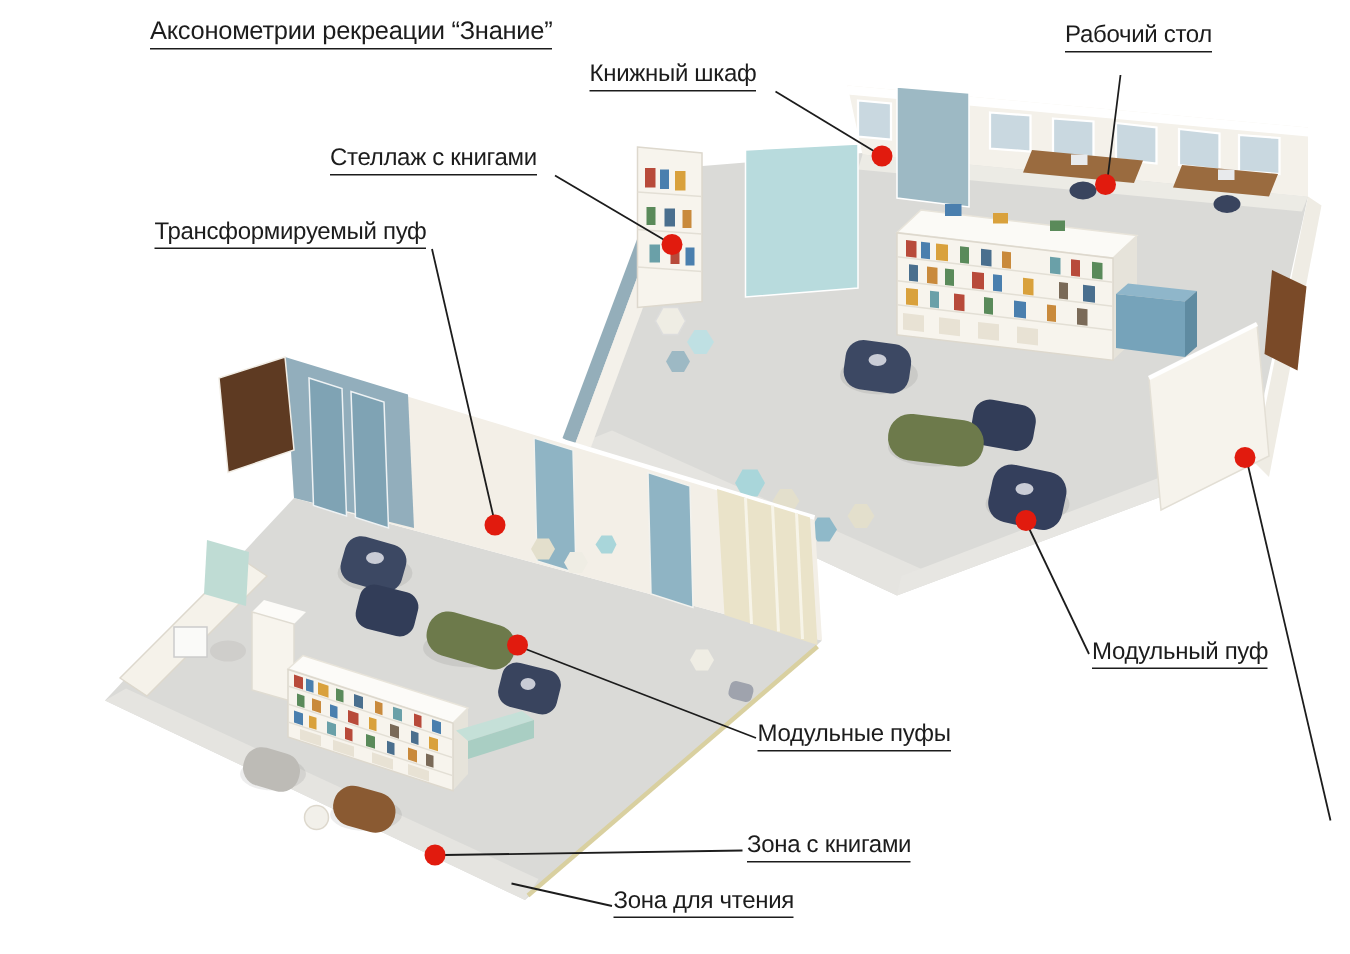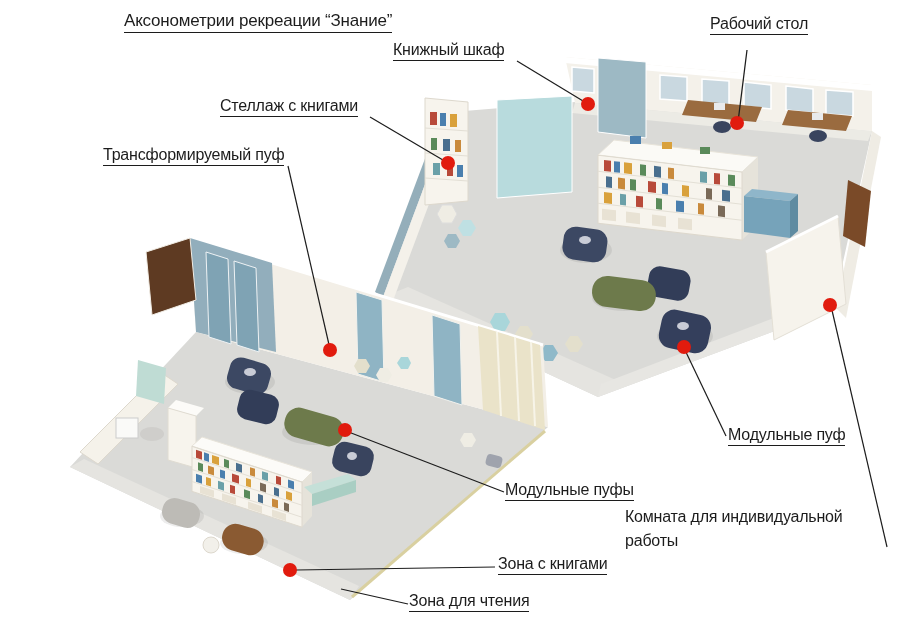--- a/index.html
+++ b/index.html
@@ -7,21 +7,21 @@
     position:relative;width:900px;height:636px;overflow:hidden;
     font-family:"Liberation Sans", sans-serif;background:#ffffff;
   }
   #scene{position:absolute;left:0;top:0;}
   .lbl{
     position:absolute;font-size:16px;color:#1c1c1c;letter-spacing:-0.2px;
     white-space:nowrap;line-height:1.5;
   }
   .lbl.wrap{white-space:normal;}
   .u{border-bottom:1.4px solid #1c1c1c;padding-bottom:2px;}
-  .title{font-size:17px;margin-left:24px;}
+  .title{font-size:17px;}
 </style>
 </head>
 <body>
 
 <div id="stage">
 
   <svg id="scene" width="900" height="636" viewBox="0 0 900 636">
 
     <g>
 
@@ -295,28 +295,25 @@
   <div class="lbl" style="left:710px;top:12px">
     <span class="u">Рабочий стол</span>
   </div>
   <div class="lbl" style="left:220px;top:94px">
     <span class="u">Стеллаж с книгами</span>
   </div>
   <div class="lbl" style="left:103px;top:143px">
     <span class="u">Трансформируемый пуф</span>
   </div>
   <div class="lbl" style="left:728px;top:423px">
-    <span class="u">Модульные пуф</span>
+    <span class="u">Модульный пуф</span>
   </div>
   <div class="lbl" style="left:505px;top:478px">
     <span class="u">Модульные пуфы</span>
   </div>
-  <div class="lbl wrap" style="left:625px;top:505px;width:252px">
-    <span>Комната для индивидуальной работы</span>
-  </div>
   <div class="lbl" style="left:498px;top:552px">
     <span class="u">Зона с книгами</span>
   </div>
   <div class="lbl" style="left:409px;top:589px">
     <span class="u">Зона для чтения</span>
   </div>
 
 </div>
 
 </body></html>

